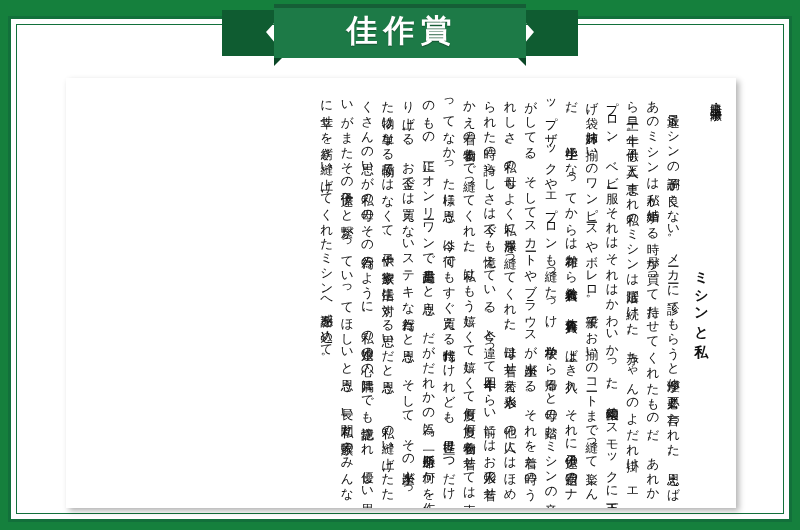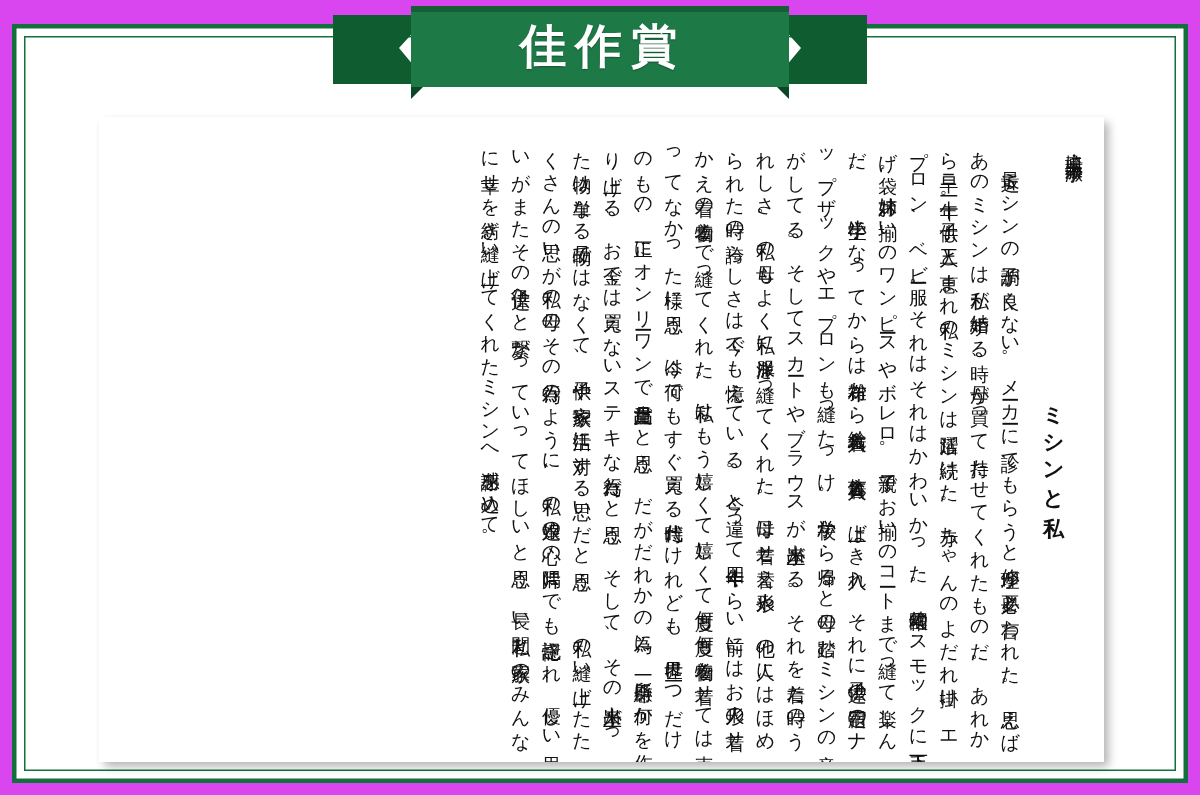--- a/index.html
+++ b/index.html
@@ -10,21 +10,21 @@
     width: 800px;
     height: 530px;
     background: #ffffff;
     font-family: "DejaVu Sans", sans-serif;
     overflow: hidden;
   }
   #page {
     position: relative;
     width: 800px;
     height: 530px;
-    background: #d946ef;
+    background: #15803d;
     box-sizing: border-box;
   }
   
   .frame-outer {
     position: absolute;
     left: 8px;
     top: 16px;
     right: 8px;
     bottom: 8px;
     border: 3px solid #12703b;

